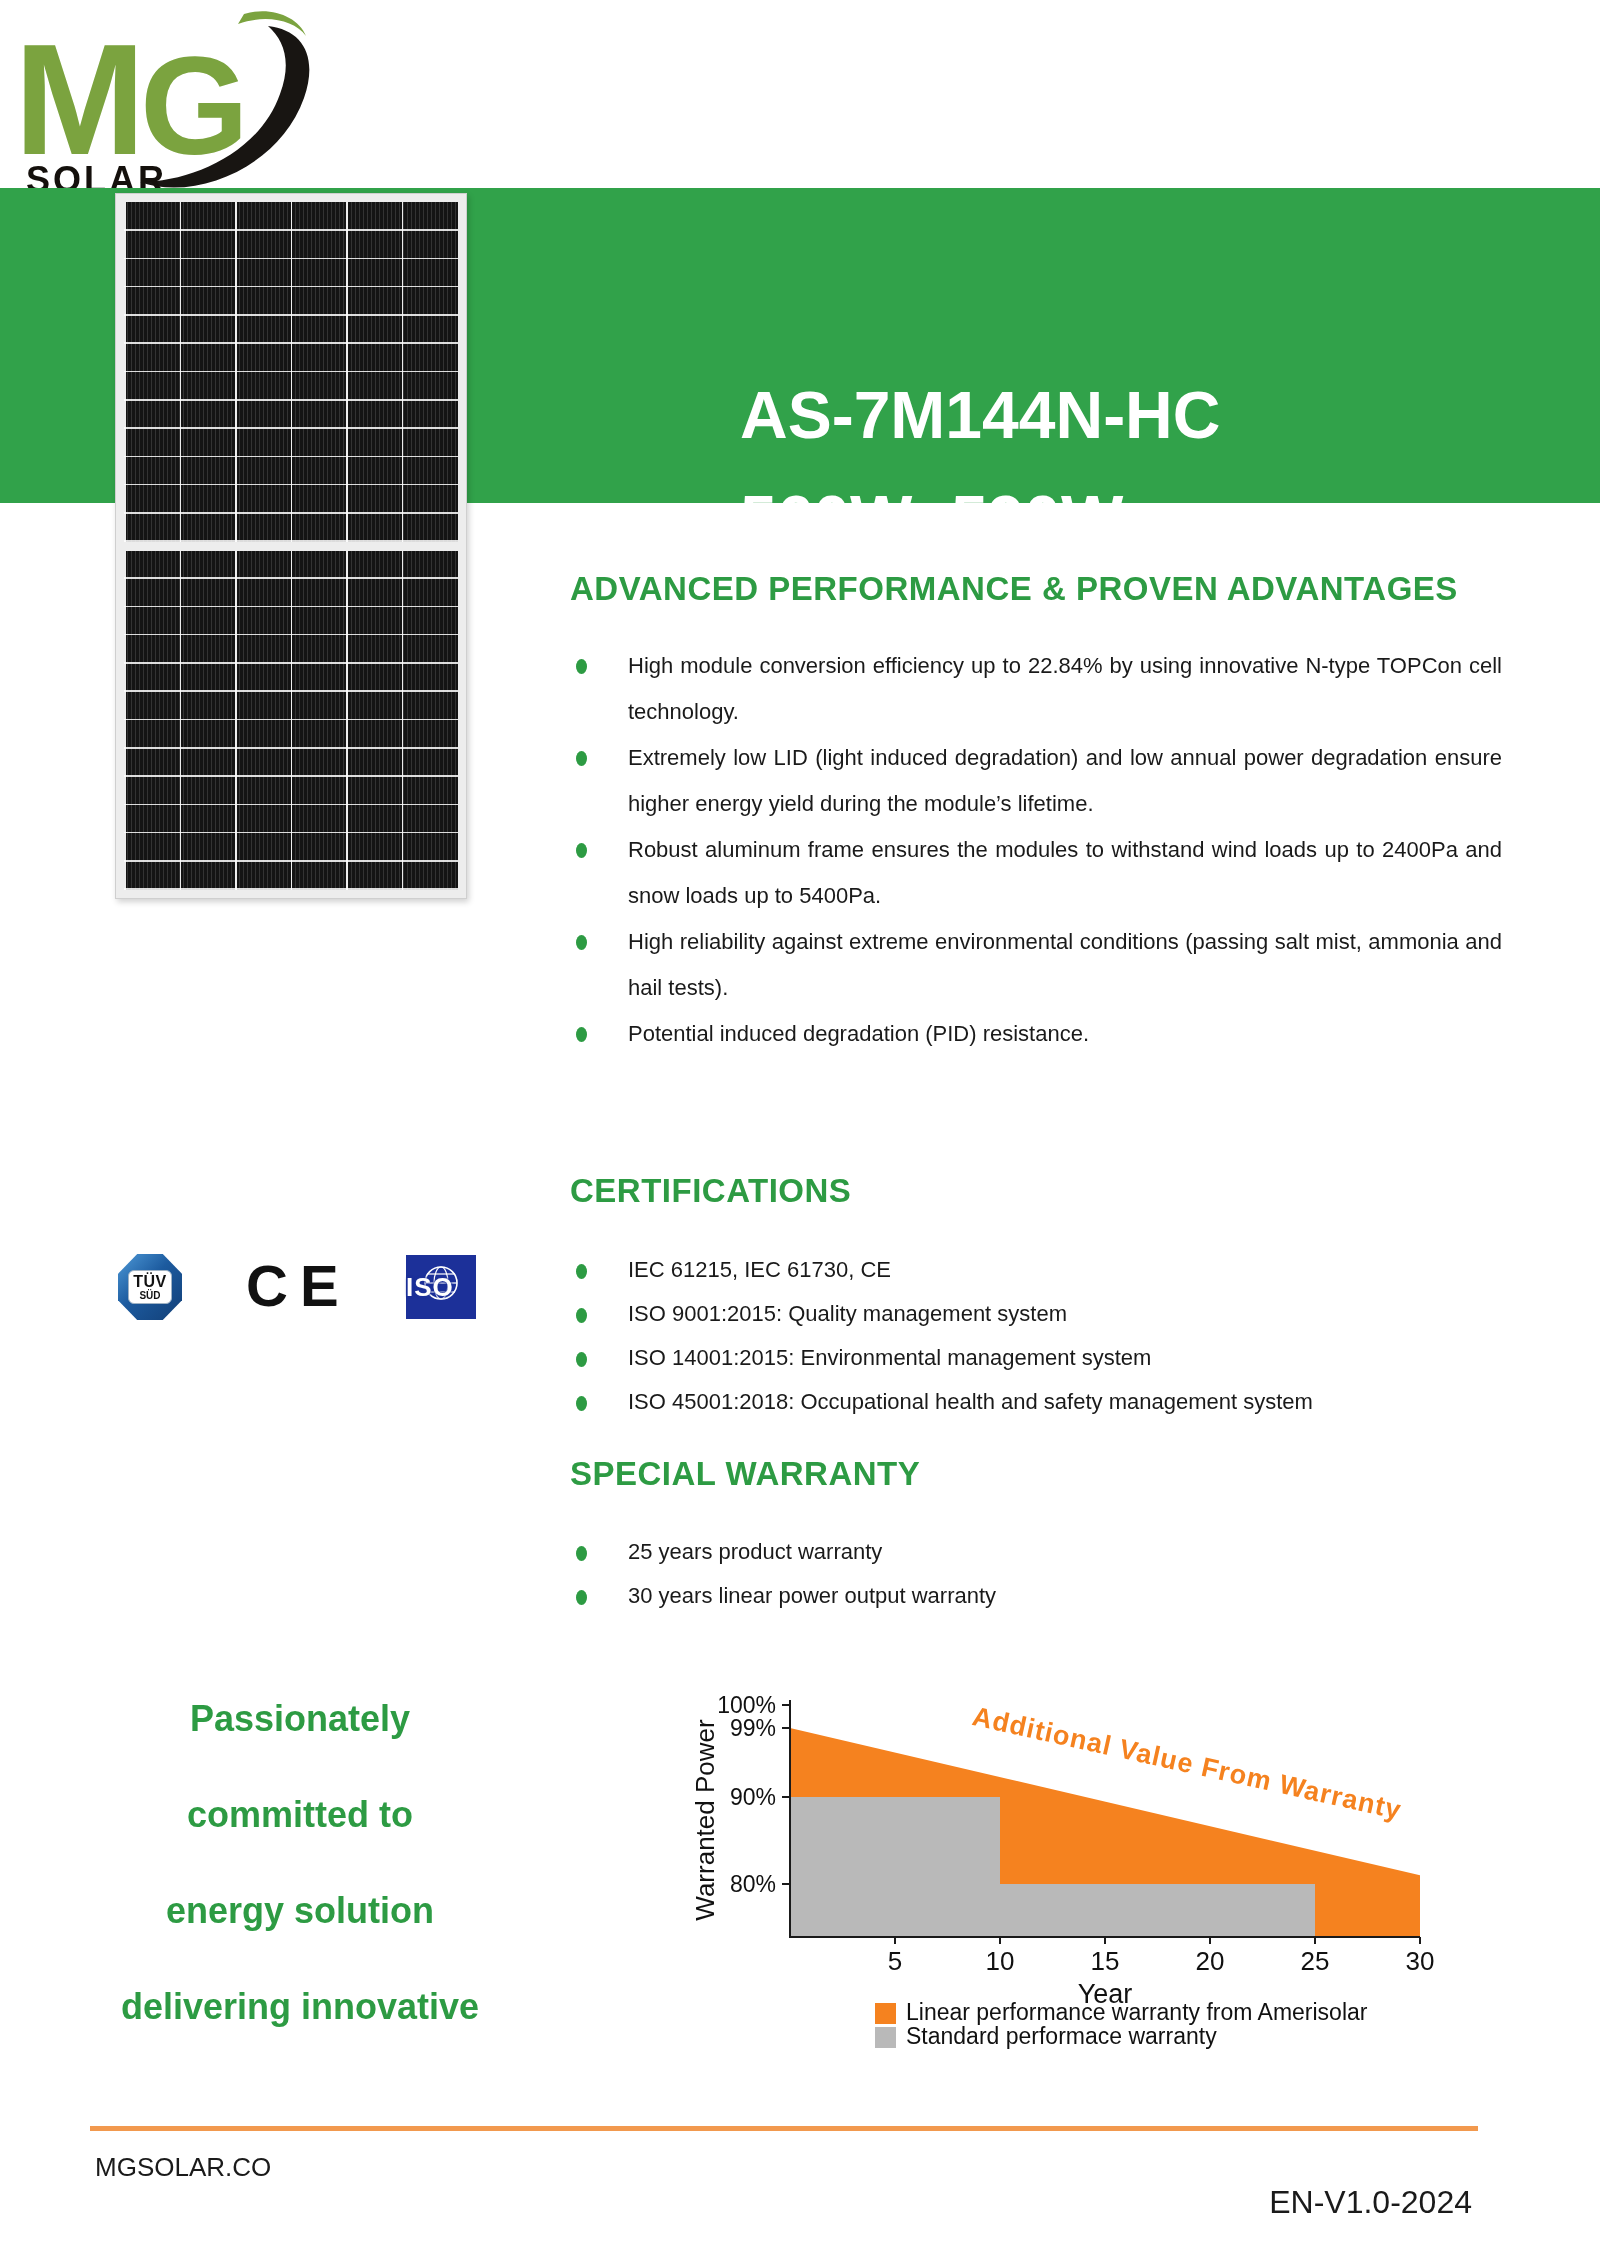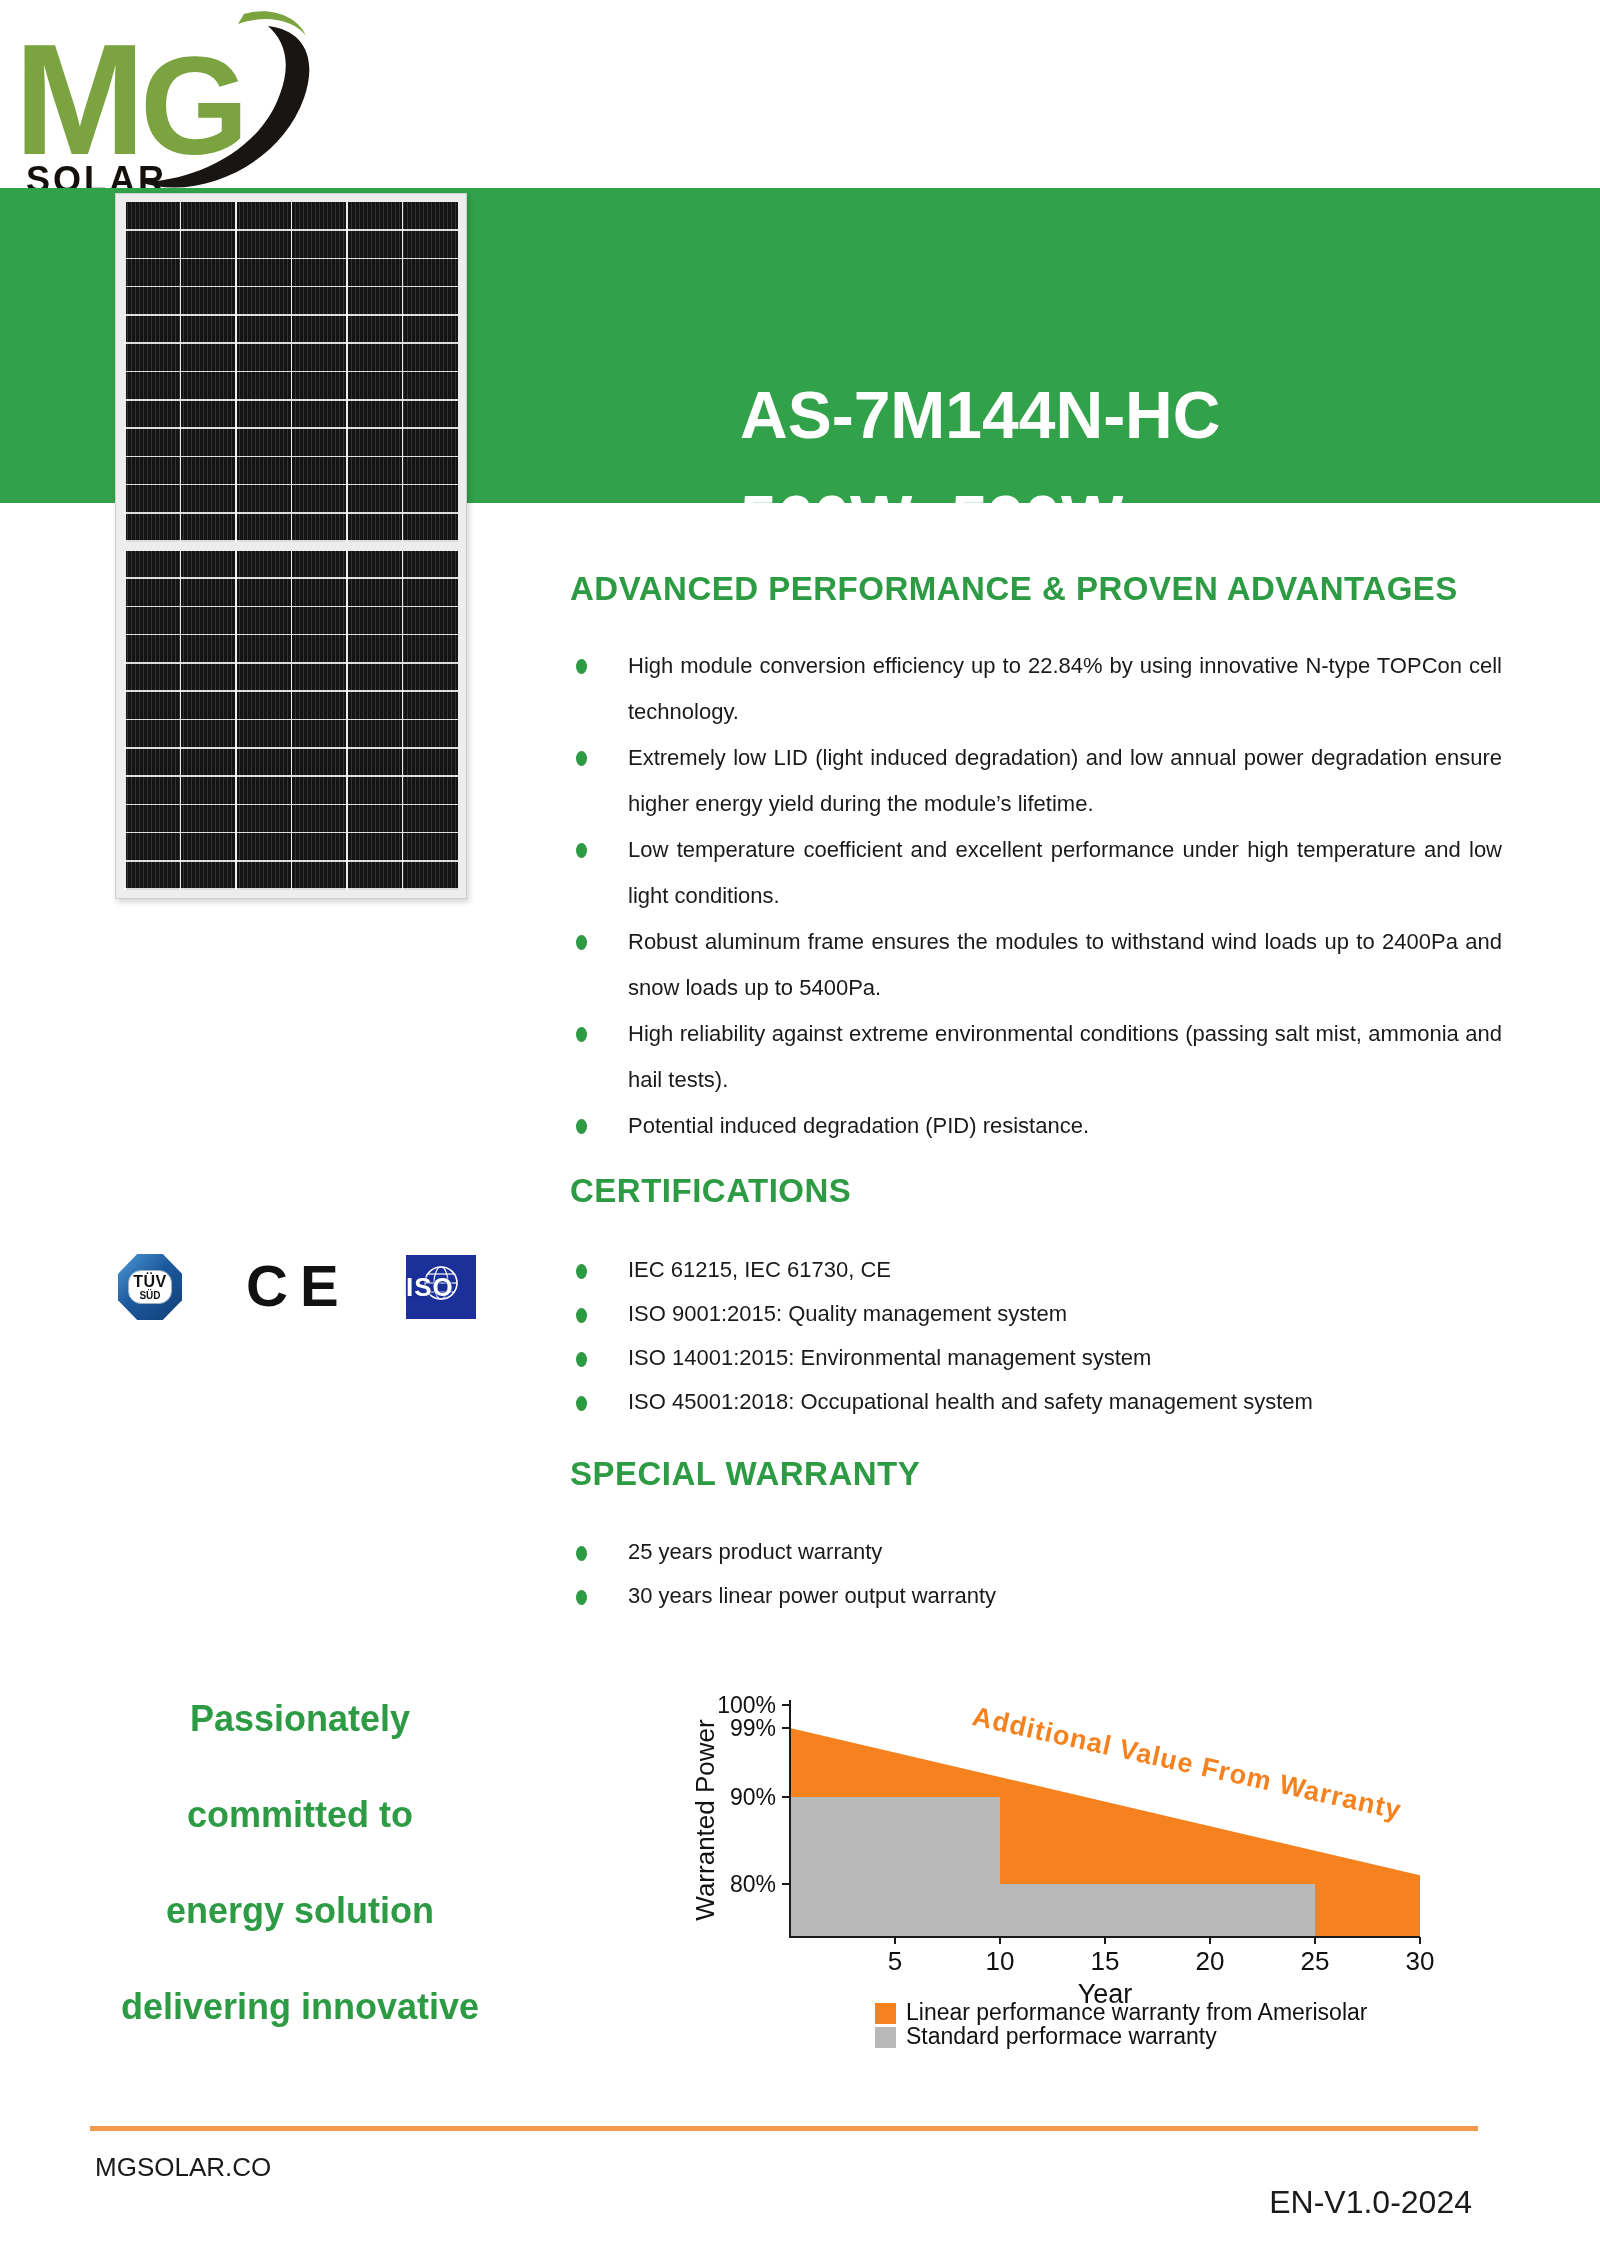--- a/index.html
+++ b/index.html
@@ -46,21 +46,21 @@
   .bullet-list li::before { content:""; position:absolute; left:6px; top:16px;
                     width:11px; height:15px; border-radius:50%; background:#2d9b43; }
 
   
   #cert-logos { left:118px; top:1254px; width:380px; height:66px; }
   #tuv-logo { position:absolute; left:0; top:0; width:64px; height:66px;
               background:linear-gradient(135deg,#4e9ad8 0%,#1c5a9e 45%,#123f77 100%);
               clip-path:polygon(30% 0,70% 0,100% 30%,100% 70%,70% 100%,30% 100%,0 70%,0 30%);
               display:flex; align-items:center; justify-content:center; }
   #tuv-inner { background:#ffffff; width:44px; padding:3px 2px 2px; text-align:center;
-               border-radius:13px; border:1px solid #9fb2c4; }
+               border-radius:6px; border:1px solid #9fb2c4; }
   #tuv-inner .tuv-big { font-size:16px; font-weight:800; letter-spacing:.5px; color:#111; line-height:16px; }
   #tuv-inner .tuv-small { font-size:10px; font-weight:800; color:#111; line-height:11px; }
   #ce-mark { position:absolute; left:128px; top:0; font-size:58px; font-weight:bold;
              letter-spacing:12px; color:#111; line-height:64px; }
   #iso-logo { position:absolute; left:288px; top:1px; width:70px; height:64px;
               background:#1c3099; display:flex; align-items:center; justify-content:flex-start; }
   #iso-logo svg { position:absolute; left:50%; top:6px; transform:translateX(-50%); }
   #iso-text { position:relative; color:#ffffff; font-weight:800; font-size:26px; letter-spacing:1px;
               text-shadow:0 0 3px #1c3099,0 0 3px #1c3099; }
 
@@ -101,21 +101,20 @@
 <div class="abs" id="solar-panel">
   <div class="cells top"></div>
   <div class="panel-divider"></div>
   <div class="cells bottom"></div>
 </div>
 
 <div class="abs section-title" id="advantages-title">ADVANCED PERFORMANCE &amp; PROVEN ADVANTAGES</div>
 <ul class="abs bullet-list" id="advantages-list">
   <li>High module conversion efficiency up to 22.84% by using innovative N-type TOPCon cell technology.</li>
   <li>Extremely low LID (light induced degradation) and low annual power degradation ensure higher energy yield during the module’s lifetime.</li>
-  <li>Low temperature coefficient and excellent performance under high temperature and low light conditions.</li>
   <li>Robust aluminum frame ensures the modules to withstand wind loads up to 2400Pa and snow loads up to 5400Pa.</li>
   <li>High reliability against extreme environmental conditions (passing salt mist, ammonia and hail tests).</li>
   <li>Potential induced degradation (PID) resistance.</li>
 </ul>
 
 <div class="abs section-title" id="certifications-title">CERTIFICATIONS</div>
 
 <div class="abs" id="cert-logos">
   <div id="tuv-logo">
     <div id="tuv-inner">

